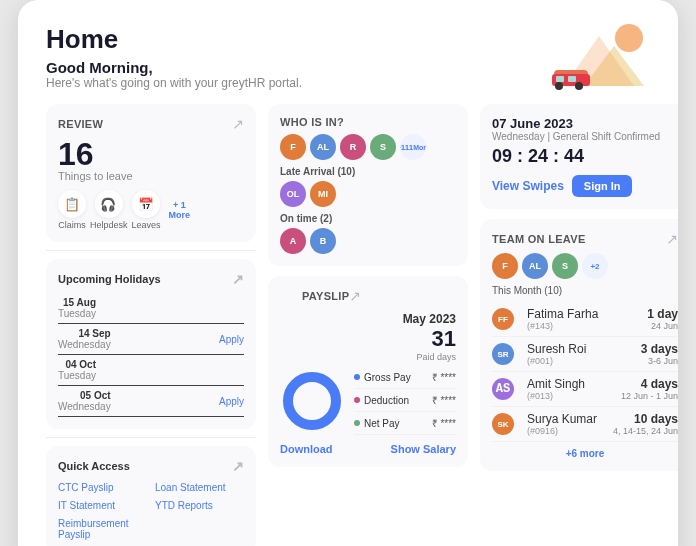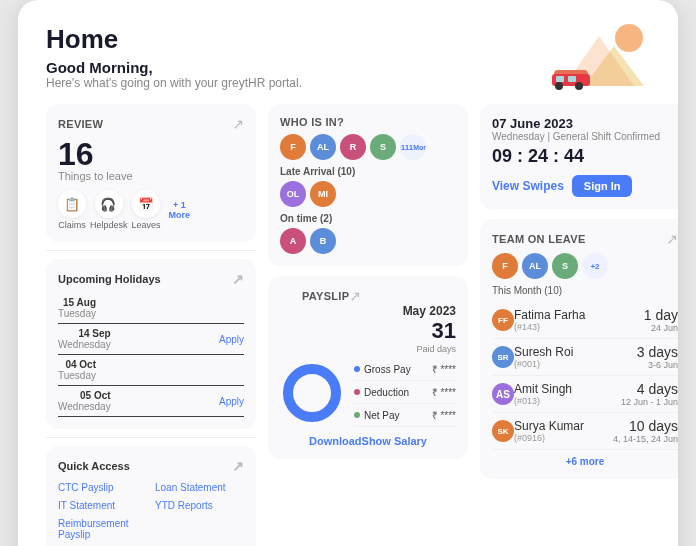--- a/index.html
+++ b/index.html
@@ -178,20 +178,21 @@
     .ontime-label { font-size: 10px; color: #555; margin: 6px 0 4px; font-weight: 600; }
     .payslip-panel {
       background: #f9f9fb;
       border-radius: 12px;
       padding: 12px;
     }
     .payslip-header {
       display: flex;
       justify-content: flex-start;
       align-items: center;
+      margin-bottom: 8px;
       padding-left: 22px;
     }
     .payslip-month { font-size: 12px; font-weight: 700; color: #333; }
     .paid-days { font-size: 22px; font-weight: 700; color: #1a1a2e; text-align: right; }
     .paid-days-label { font-size: 9px; color: #888; text-align: right; }
     .donut-wrap {
       display: flex;
       align-items: center;
       gap: 10px;
       margin-bottom: 8px;
@@ -206,21 +207,21 @@
       font-size: 10px;
     }
     .pay-label { color: #333; display: flex; align-items: center; gap: 4px; }
     .pay-dot { width: 6px; height: 6px; border-radius: 50%; }
     .dot-blue { background: #4a7cf7; }
     .dot-purple { background: #c94f7c; }
     .dot-green { background: #6aab7a; }
     .pay-value { color: #555; font-size: 10px; }
     .payslip-actions {
       display: flex;
-      justify-content: center;
+      justify-content: space-between;
       margin-top: 8px;
     }
     .dl-btn {
       font-size: 11px;
       color: #4a7cf7;
       font-weight: 600;
       cursor: pointer;
       background: none;
       border: none;
     }
@@ -273,24 +274,24 @@
       margin-bottom: 6px;
     }
     .team-month { font-size: 10px; color: #555; margin-bottom: 6px; }
     .team-member-row {
       display: flex;
       justify-content: space-between;
       align-items: center;
       padding: 5px 0;
       border-bottom: 1px solid #f0f0f0;
     }
-    .member-info { display: flex; align-items: center; gap: 0; }
+    .member-info { display: flex; align-items: center; gap: 13px; }
     .member-name { font-size: 12px; font-weight: 400; color: #333; }
     .member-id { font-size: 9px; color: #999; }
-    .member-days { font-size: 14px; font-weight: 400; color: #333; text-align: right; }
+    .member-days { font-size: 12px; font-weight: 700; color: #333; text-align: right; }
     .member-dates { font-size: 9px; color: #888; text-align: right; }
     .more-link { font-size: 10px; color: #4a7cf7; font-weight: 600; cursor: pointer; text-align: center; margin-top: 6px; }
   </style>
 </head>
 <body>
 
 <div class="card">
 
   <div class="top-illustration">
     <svg viewBox="0 0 130 80" xmlns="http://www.w3.org/2000/svg">
@@ -523,21 +524,21 @@
             </div>
           </div>
           <div style="text-align:right;">
             <div class="member-days">3 days</div>
             <div class="member-dates">3-6 Jun</div>
           </div>
         </div>
 
         <div class="team-member-row">
           <div class="member-info">
-            <div class="avatar av5" style="width:22px;height:22px;font-size:10px;">AS</div>
+            <div class="avatar av5" style="width:22px;height:22px;font-size:12px;font-family:Liberation Mono, monospace;">AS</div>
             <div>
               <div class="member-name">Amit Singh</div>
               <div class="member-id">(#013)</div>
             </div>
           </div>
           <div style="text-align:right;">
             <div class="member-days">4 days</div>
             <div class="member-dates">12 Jun - 1 Jun</div>
           </div>
         </div>

